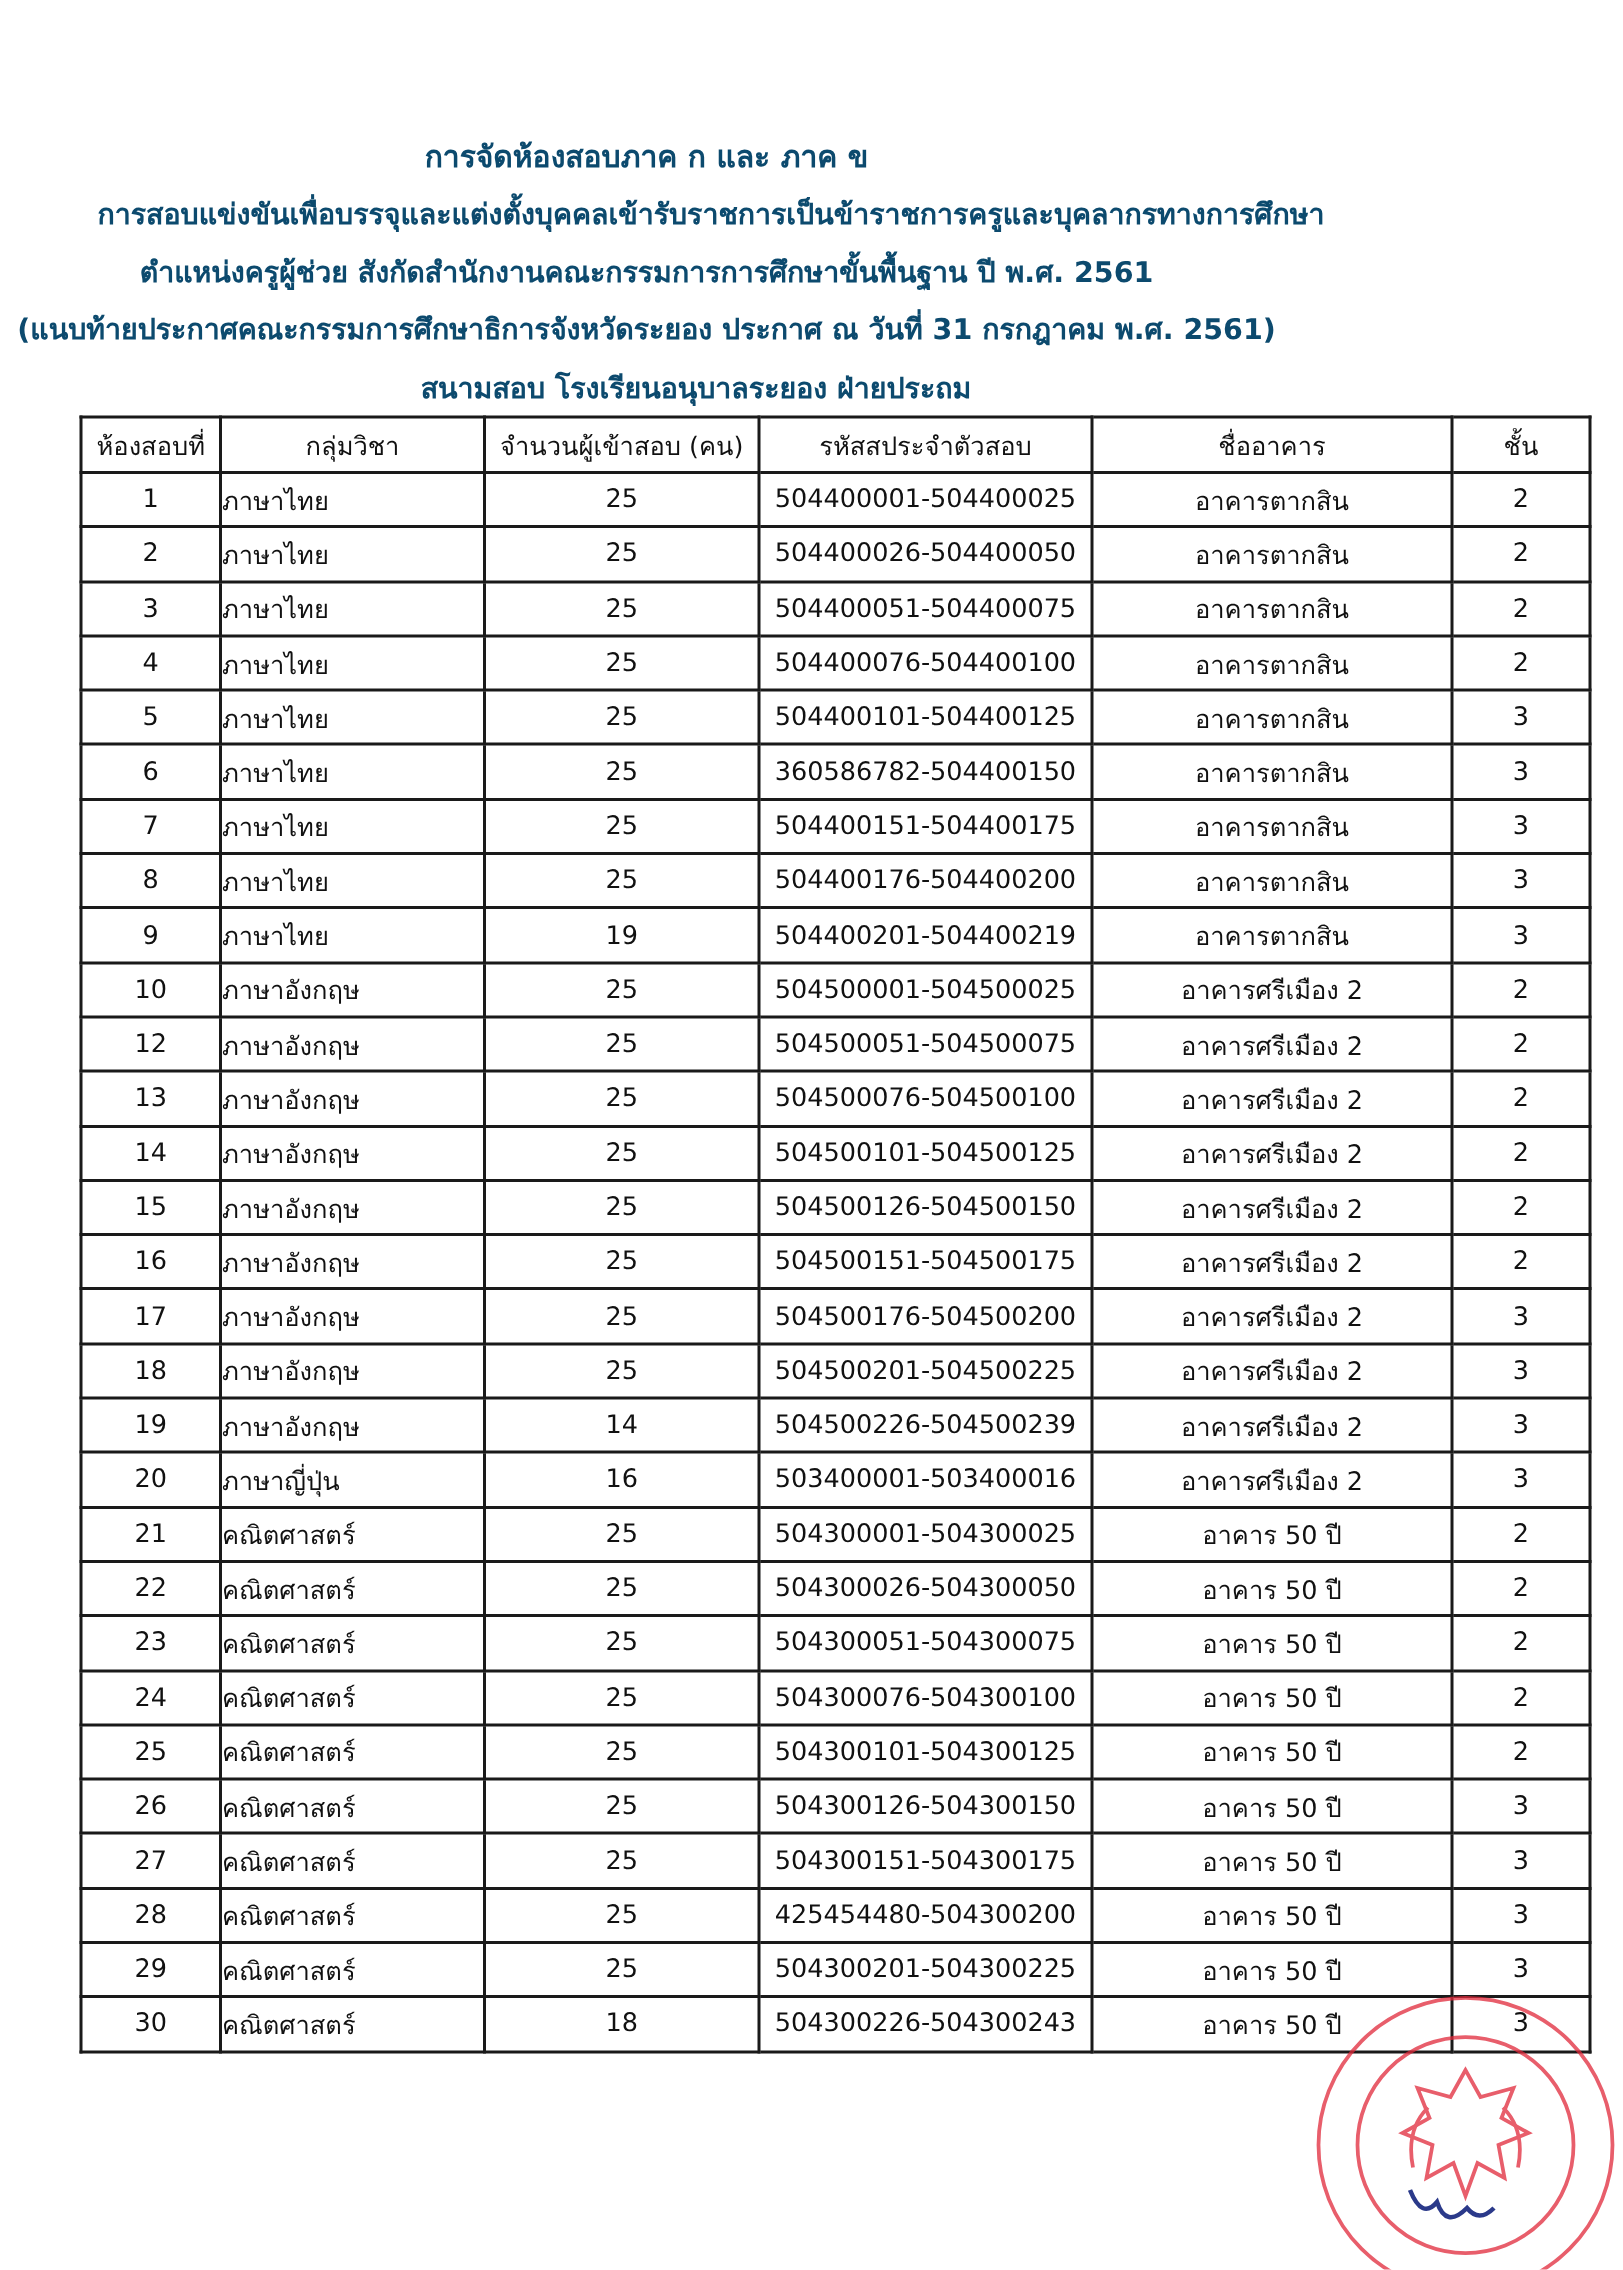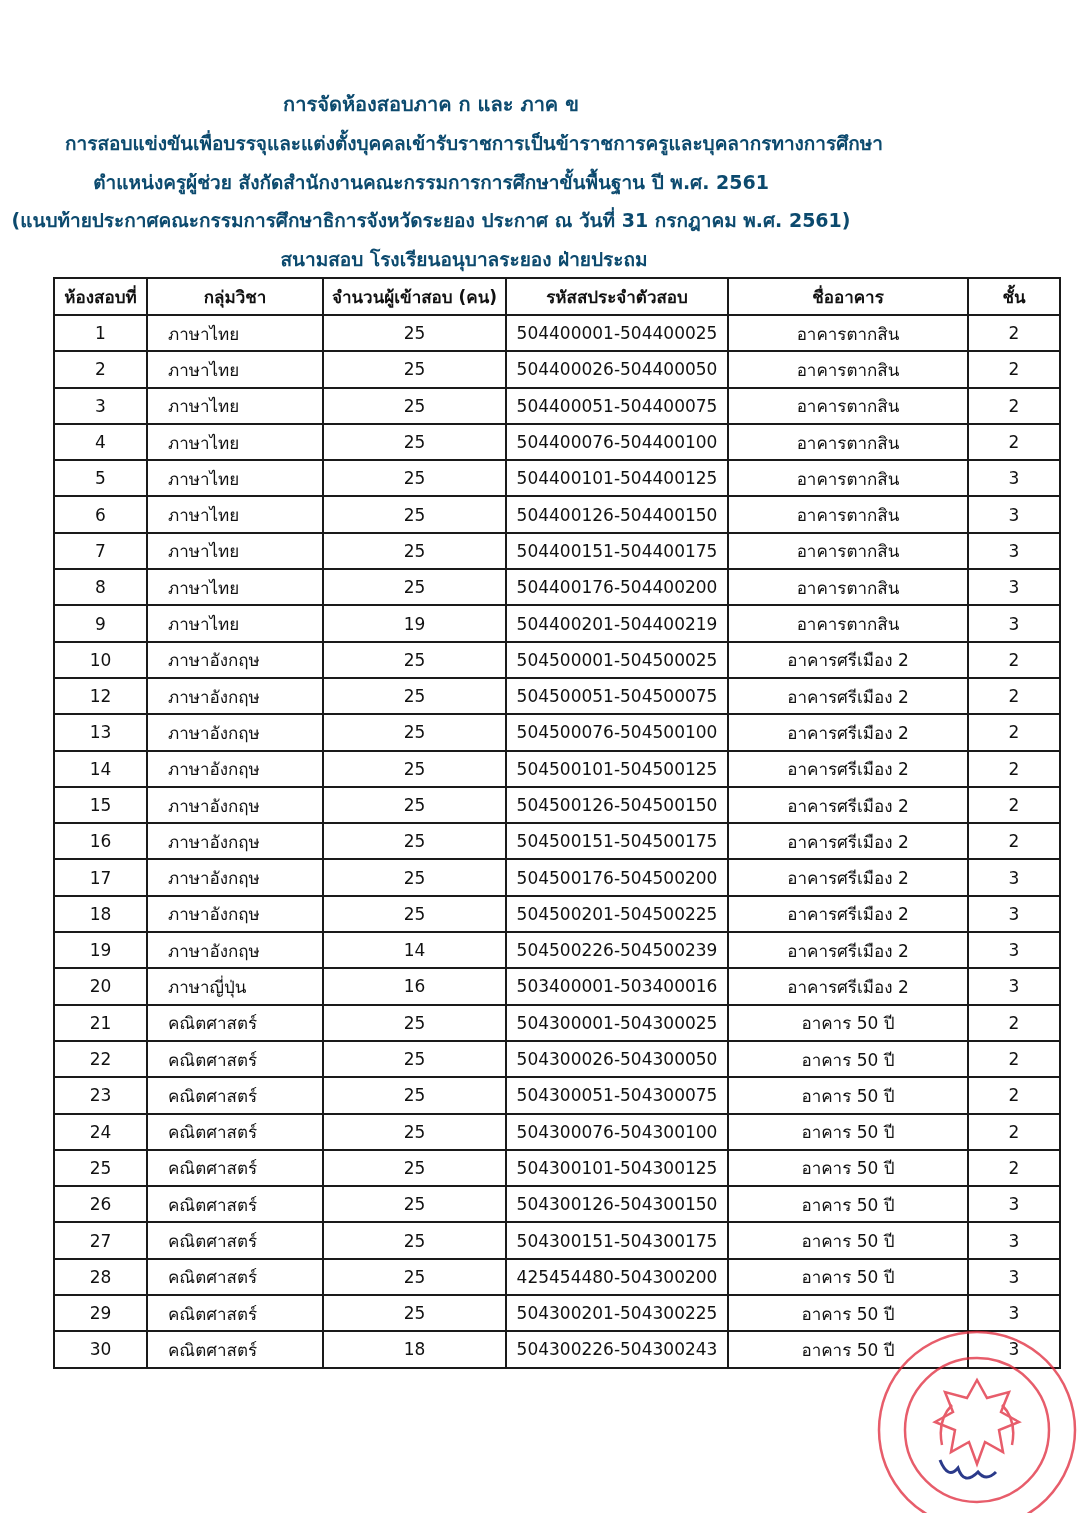--- a/index.html
+++ b/index.html
@@ -10,22 +10,22 @@
   .h1 { top:92px; font-size:20px; }
   .h2 { top:131px;margin-left:43px; }
   .h3 { top:170px; }
   .h4 { top:208px; }
   .h5 { top:247px;padding-left:33px; }
   table.exam { position:absolute; left:53px; top:277px; border-collapse:collapse;
                table-layout:fixed; width:1006px; }
   table.exam th, table.exam td { border:2px solid #1a1a1a; height:34.3px; padding:0;
                font-size:17px; text-align:center; vertical-align:middle; white-space:nowrap;
                overflow:hidden; }
-  table.exam th { font-weight:bold; font-size:17px; height:35px;border-radius:11px; }
-  table.exam td.subject { text-align:left; padding-left:20px; }
+  table.exam th { font-weight:normal; font-size:17px; height:35px;border-radius:11px; }
+  table.exam td.subject { text-align:left; padding-left:0; }
   col.c1 { width:93px; } col.c2 { width:176px; } col.c3 { width:183px; }
   col.c4 { width:222px; } col.c5 { width:240px; } col.c6 { width:92px; }
   .seal { position:absolute; left:872px; top:1325px; width:210px; height:210px; pointer-events:none; }
 </style>
 </head>
 <body>
 
 <div class="heading h1">การจัดห้องสอบภาค ก และ ภาค ข</div>
 <div class="heading h2">การสอบแข่งขันเพื่อบรรจุและแต่งตั้งบุคคลเข้ารับราชการเป็นข้าราชการครูและบุคลากรทางการศึกษา</div>
 <div class="heading h3">ตำแหน่งครูผู้ช่วย สังกัดสำนักงานคณะกรรมการการศึกษาขั้นพื้นฐาน ปี พ.ศ. 2561</div>
@@ -89,21 +89,21 @@
         <td class="subject">ภาษาไทย</td>
         <td>25</td>
         <td>504400101-504400125</td>
         <td>อาคารตากสิน</td>
         <td>3</td>
       </tr>
       <tr>
         <td>6</td>
         <td class="subject">ภาษาไทย</td>
         <td>25</td>
-        <td>504400126-504400150</td>
+        <td>360586782-504400150</td>
         <td>อาคารตากสิน</td>
         <td>3</td>
       </tr>
       <tr>
         <td>7</td>
         <td class="subject">ภาษาไทย</td>
         <td>25</td>
         <td>504400151-504400175</td>
         <td>อาคารตากสิน</td>
         <td>3</td>

